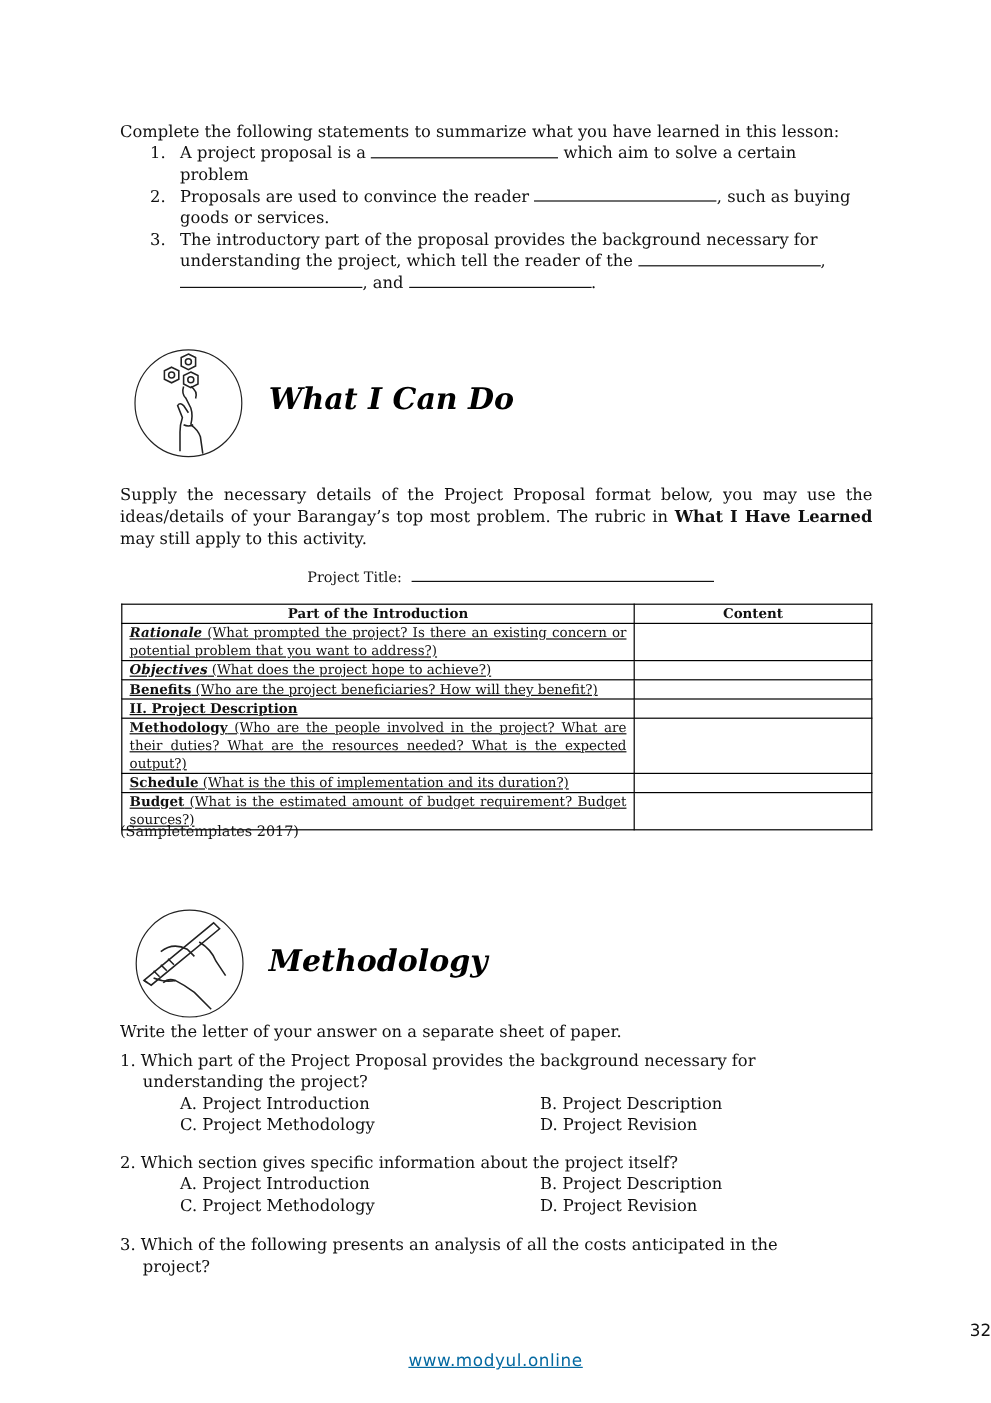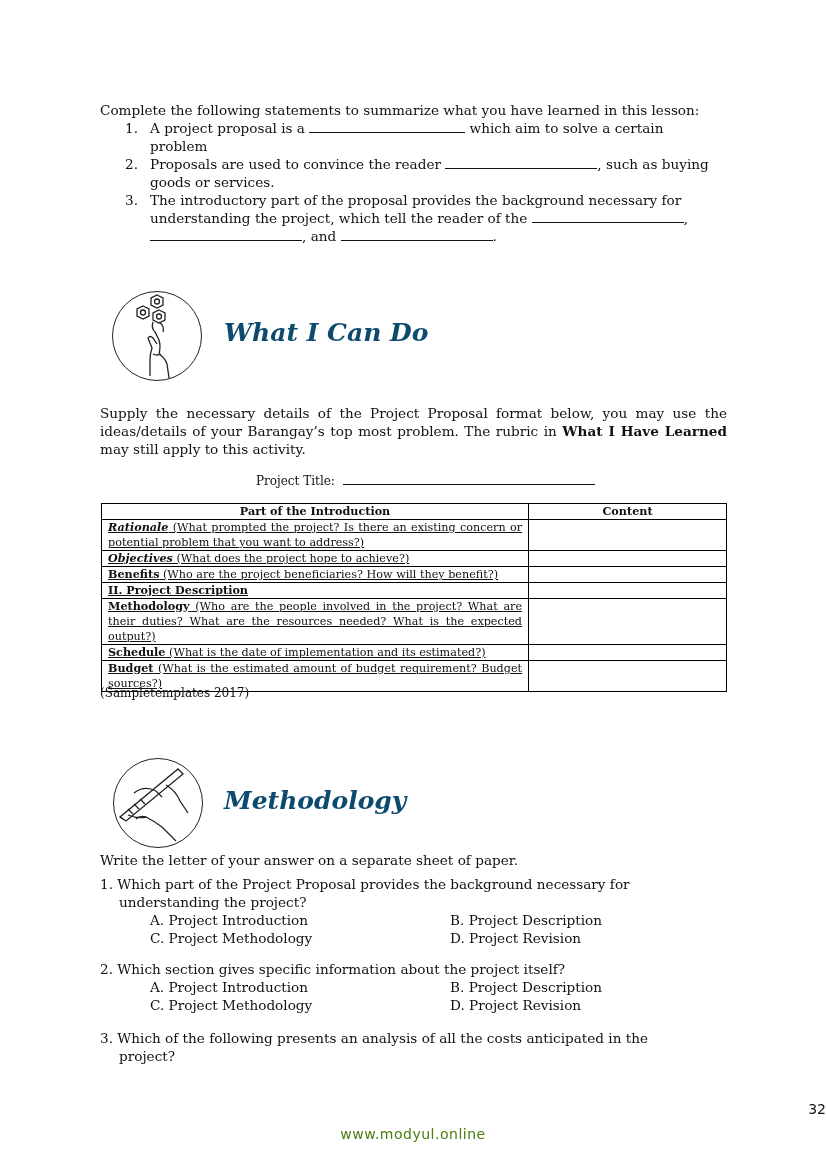--- a/index.html
+++ b/index.html
@@ -10,40 +10,40 @@
   .blank { display:inline-block; border-bottom:1px solid #111; height:12px; vertical-align:baseline; }
 
   
   #intro { left:100px; top:101px; width:620px; }
   .sumlist { margin:0; padding:0; list-style:none; }
   .sumlist li { position:relative; padding-left:50px; }
   .sumlist .num { position:absolute; left:25px; top:0; }
 
   
   .icon-circle { width:88px; height:88px; border:1.5px solid #222; border-radius:50%; background:#fff; }
-  .heading { font-family:"DejaVu Serif", serif; font-weight:bold; font-style:italic; font-size:25px; color:#0c4a6e; }
+  .heading { font-family:"DejaVu Serif", serif; font-weight:bold; font-style:italic; font-size:25px; color:#000000; }
 
   #supply { left:100px; top:404px; width:627px; text-align:justify; text-align-last:left; }
   #project-title { left:232px; top:472px; font-size:12px; font-weight:normal;margin-left:24px; }
 
   table.tpl { position:absolute; left:101px; top:503px; width:626px; border-collapse:collapse;
               font-size:11.2px; line-height:15px; }
   table.tpl th, table.tpl td { border:1px solid #000000; padding:0 6px; vertical-align:top; }
   table.tpl th { font-weight:bold; text-align:center; }
   table.tpl td.left { width:412px; text-align:justify; text-align-last:left;text-decoration:underline; }
   table.tpl td.right { width:184px; }
   #source { left:100px; top:686px; font-size:12px; }
 
   #assess-instr { left:100px; top:851px; }
   .q { position:absolute; left:100px; width:600px; }
   .q .qtext { padding-left:19px; text-indent:-19px; }
   .opts { position:relative; height:36px;text-align:right; }
   .opt { position:absolute; }
   #page-num { left:0; width:826px; top:1101px; text-align:right; font-family:"DejaVu Sans", sans-serif; font-size:14px; }
-  #watermark { left:0; width:826px; top:1126px; text-align:center; font-family:"DejaVu Sans", sans-serif; font-size:14px; color:#4d7c0f; letter-spacing:0.5px; }
+  #watermark { left:0; width:826px; top:1126px; text-align:center; font-family:"DejaVu Sans", sans-serif; font-size:14px; color:#0369a1; letter-spacing:0.5px;text-decoration:underline; }
 </style>
 </head>
 <body>
 
 <div id="intro" class="abs p">
   <div>Complete the following statements to summarize what you have learned in this lesson:</div>
   <ul class="sumlist">
     <li>
       <span class="num">1.</span>
       <span>A project proposal is a </span><span class="blank" style="width:156px"></span><span> which aim to solve a certain problem</span>
@@ -110,21 +110,21 @@
       </tr>
       <tr>
         <td class="left" style="height: 15px;"><b>II. Project Description</b><span></span></td>
         <td class="right"></td>
       </tr>
       <tr>
         <td class="left" style="height: 45px;"><b>Methodology</b><span> (Who are the people involved in the project? What are their duties? What are the resources needed? What is the expected output?)</span></td>
         <td class="right"></td>
       </tr>
       <tr>
-        <td class="left" style="height: 15px;"><b>Schedule</b><span> (What is the date of implementation and its estimated?)</span></td>
+        <td class="left" style="height: 15px;"><b>Schedule</b><span> (What is the this of implementation and its duration?)</span></td>
         <td class="right"></td>
       </tr>
       <tr>
         <td class="left" style="height: 30px;"><b>Budget</b><span> (What is the estimated amount of budget requirement? Budget sources?)</span></td>
         <td class="right"></td>
       </tr>
     </tbody>
 </table>
 
 <div id="source" class="abs">(Sampletemplates 2017)</div>

